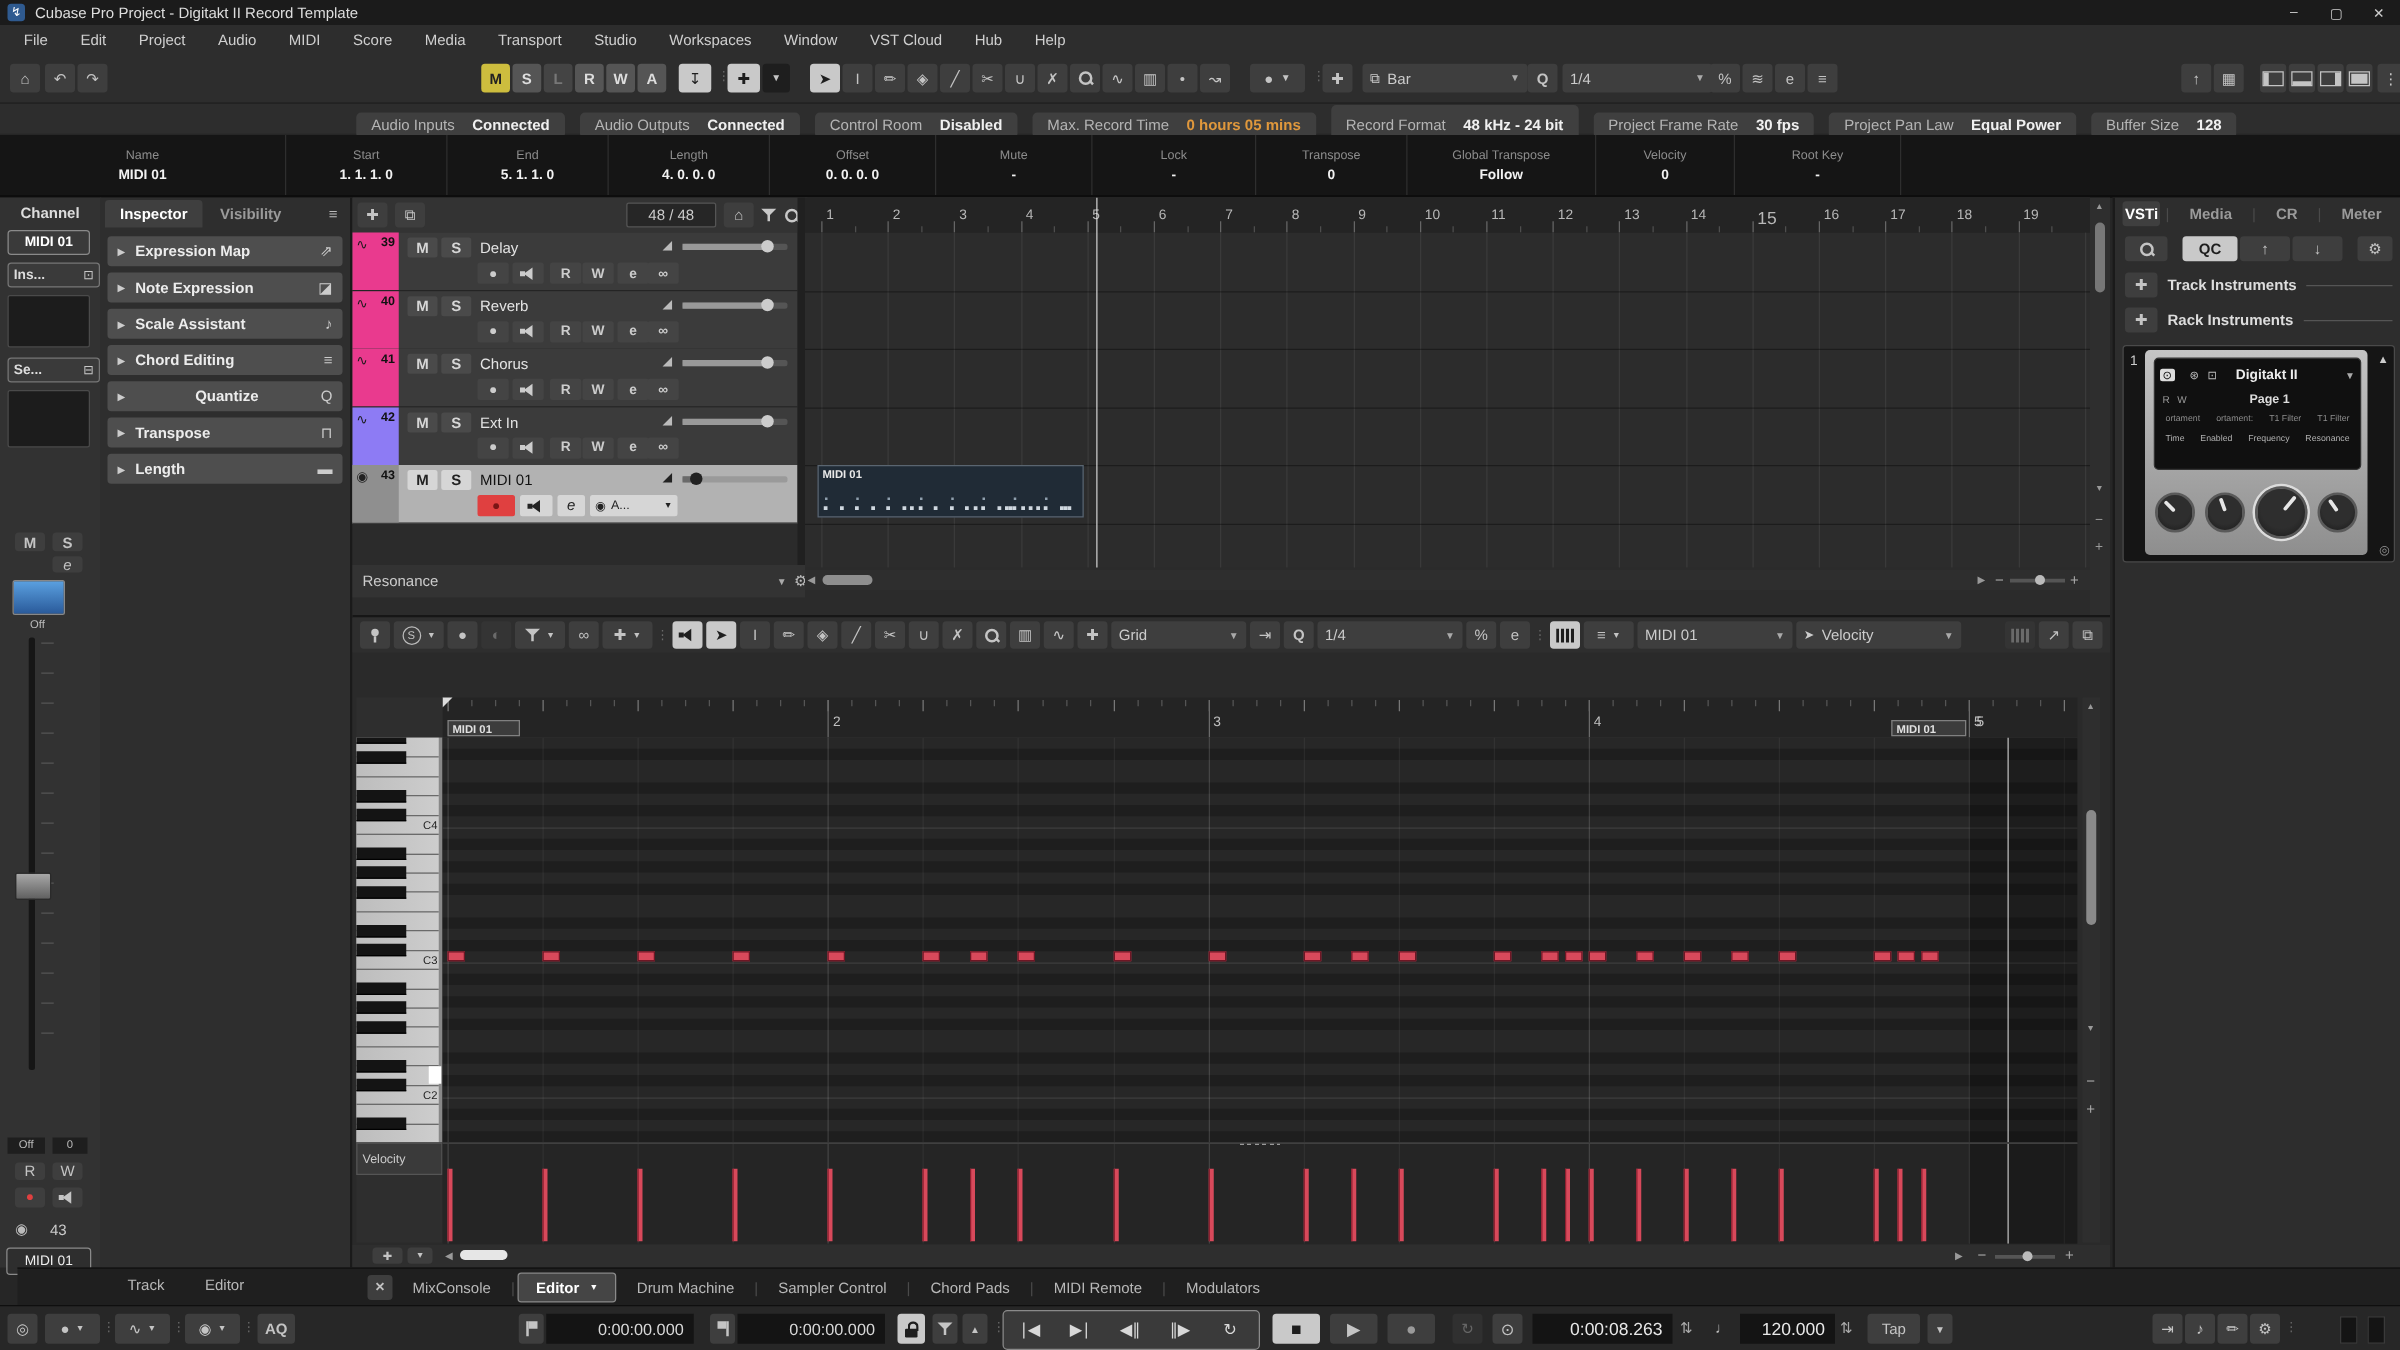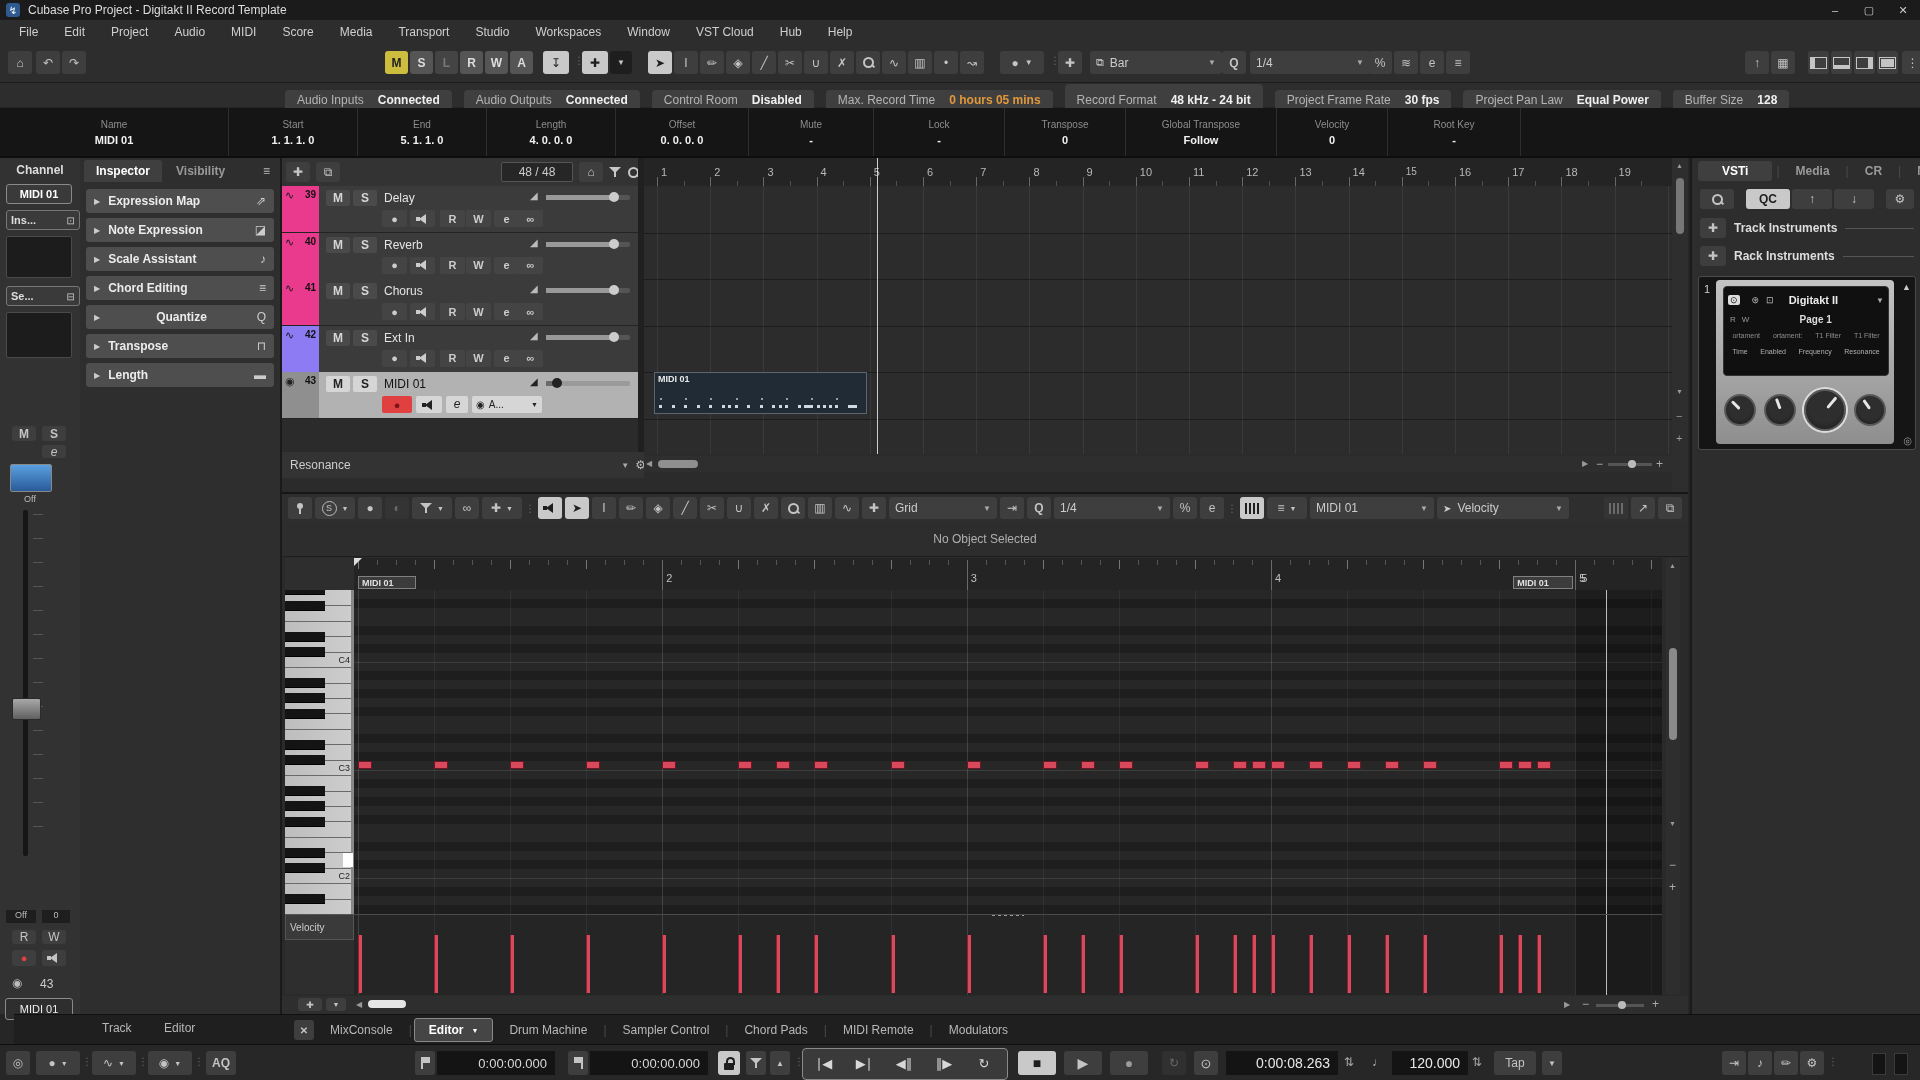--- a/index.html
+++ b/index.html
@@ -577,21 +577,21 @@
           <div style="position: absolute; left: 571.6px; bottom: 0px; width: 1px; height: 5px; background: rgb(78, 78, 78);"></div>
           <div style="position: absolute; left: 602.2px; top: 8px; font-size: 11px; color: rgb(184, 184, 184);">12</div>
           <div style="position: absolute; left: 598.2px; bottom: 0px; width: 1px; height: 9px; background: rgb(102, 102, 102);"></div>
           <div style="position: absolute; left: 624.8px; bottom: 0px; width: 1px; height: 5px; background: rgb(78, 78, 78);"></div>
           <div style="position: absolute; left: 655.4px; top: 8px; font-size: 11px; color: rgb(184, 184, 184);">13</div>
           <div style="position: absolute; left: 651.4px; bottom: 0px; width: 1px; height: 9px; background: rgb(102, 102, 102);"></div>
           <div style="position: absolute; left: 678px; bottom: 0px; width: 1px; height: 5px; background: rgb(78, 78, 78);"></div>
           <div style="position: absolute; left: 708.6px; top: 8px; font-size: 11px; color: rgb(184, 184, 184);">14</div>
           <div style="position: absolute; left: 704.6px; bottom: 0px; width: 1px; height: 9px; background: rgb(102, 102, 102);"></div>
           <div style="position: absolute; left: 731.2px; bottom: 0px; width: 1px; height: 5px; background: rgb(78, 78, 78);"></div>
-          <div style="position: absolute; left: 761.8px; top: 8px; font-size: 10px; color: rgb(184, 184, 184);">15</div>
+          <div style="position: absolute; left: 761.8px; top: 8px; font-size: 14px; color: rgb(184, 184, 184);">15</div>
           <div style="position: absolute; left: 757.8px; bottom: 0px; width: 1px; height: 9px; background: rgb(102, 102, 102);"></div>
           <div style="position: absolute; left: 784.4px; bottom: 0px; width: 1px; height: 5px; background: rgb(78, 78, 78);"></div>
           <div style="position: absolute; left: 815px; top: 8px; font-size: 11px; color: rgb(184, 184, 184);">16</div>
           <div style="position: absolute; left: 811px; bottom: 0px; width: 1px; height: 9px; background: rgb(102, 102, 102);"></div>
           <div style="position: absolute; left: 837.6px; bottom: 0px; width: 1px; height: 5px; background: rgb(78, 78, 78);"></div>
           <div style="position: absolute; left: 868.2px; top: 8px; font-size: 11px; color: rgb(184, 184, 184);">17</div>
           <div style="position: absolute; left: 864.2px; bottom: 0px; width: 1px; height: 9px; background: rgb(102, 102, 102);"></div>
           <div style="position: absolute; left: 890.8px; bottom: 0px; width: 1px; height: 5px; background: rgb(78, 78, 78);"></div>
           <div style="position: absolute; left: 921.4px; top: 8px; font-size: 11px; color: rgb(184, 184, 184);">18</div>
           <div style="position: absolute; left: 917.4px; bottom: 0px; width: 1px; height: 9px; background: rgb(102, 102, 102);"></div>
@@ -789,21 +789,20 @@
         <div class="btn dim" style="width: 24px; height: 22px; flex: 0 0 auto;">
           <div class="ic-piano"></div>
         </div>
         <div class="btn" style="width: 24px; height: 22px; flex: 0 0 auto;">
           <div style="font-size: 12px;">↗</div>
         </div>
         <div class="btn" style="width: 24px; height: 22px; flex: 0 0 auto;">
           <div style="font-size: 12px;">⧉</div>
         </div>
       </div>
-      <div style="position: absolute; left: 0px; top: 28px; width: 100%; height: 34px; background: rgb(45, 45, 45); border-bottom: 1px solid rgb(30, 30, 30); display: flex; align-items: center; justify-content: center; color: rgb(176, 176, 176);">No Object Selected</div>
       <div style="position: absolute; left: 72px; top: 64px; width: 1308px; height: 32px; background: rgb(36, 36, 36); border-bottom: 1px solid rgb(58, 58, 58);">
         <div style="position: absolute; left: 4px; top: 2px; width: 1px; height: 9px; background: rgb(119, 119, 119);"></div>
         <div style="position: absolute; left: 23.02px; top: 2px; width: 1px; height: 5px; background: rgb(85, 85, 85);"></div>
         <div style="position: absolute; left: 42.04px; top: 2px; width: 1px; height: 5px; background: rgb(85, 85, 85);"></div>
         <div style="position: absolute; left: 61.06px; top: 2px; width: 1px; height: 5px; background: rgb(85, 85, 85);"></div>
         <div style="position: absolute; left: 80.08px; top: 2px; width: 1px; height: 9px; background: rgb(119, 119, 119);"></div>
         <div style="position: absolute; left: 99.1px; top: 2px; width: 1px; height: 5px; background: rgb(85, 85, 85);"></div>
         <div style="position: absolute; left: 118.12px; top: 2px; width: 1px; height: 5px; background: rgb(85, 85, 85);"></div>
         <div style="position: absolute; left: 137.14px; top: 2px; width: 1px; height: 5px; background: rgb(85, 85, 85);"></div>
         <div style="position: absolute; left: 156.16px; top: 2px; width: 1px; height: 9px; background: rgb(119, 119, 119);"></div>
@@ -1050,21 +1049,21 @@
       <div style="position: absolute; left: 1384px; top: 64px; width: 14px; height: 436px; background: rgb(46, 46, 46);">
         <div style="position: absolute; left: 3px; top: 4px; font-size: 7px; color: rgb(153, 153, 153);">▲</div>
         <div style="position: absolute; left: 3px; top: 90px; width: 8px; height: 92px; background: rgb(138, 138, 138); border-radius: 4px;"></div>
         <div style="position: absolute; left: 3px; top: 262px; font-size: 7px; color: rgb(153, 153, 153);">▼</div>
         <div style="position: absolute; left: 3px; top: 300px; color: rgb(170, 170, 170);">−</div>
         <div style="position: absolute; left: 3px; top: 322px; color: rgb(170, 170, 170);">+</div>
       </div>
     </div>
   <div class="abs" id="vsti">
       <div class="flex" style="height: 26px; padding: 0px 6px; gap: 4px;">
-        <div style="padding: 3px 24px; font-weight: bold; color: rgb(255, 255, 255); background: rgb(63, 63, 63); border-radius: 3px;">VSTi</div>
+        <div style="padding: 3px 2px; font-weight: bold; color: rgb(255, 255, 255); background: rgb(63, 63, 63); border-radius: 3px;">VSTi</div>
         <div style="color: rgb(74, 74, 74);">|</div>
         <div style="padding: 3px 12px; font-weight: bold; color: rgb(154, 154, 154); background: transparent; border-radius: 3px;">Media</div>
         <div style="color: rgb(74, 74, 74);">|</div>
         <div style="padding: 3px 12px; font-weight: bold; color: rgb(154, 154, 154); background: transparent; border-radius: 3px;">CR</div>
         <div style="color: rgb(74, 74, 74);">|</div>
         <div style="padding: 3px 12px; font-weight: bold; color: rgb(154, 154, 154); background: transparent; border-radius: 3px;">Meter</div>
       </div>
       <div class="flex" style="height: 30px; padding: 0px 8px; gap: 6px;">
         <div class="btn" style="width: 34px; height: 20px;">
           <div class="ic-search"></div>

